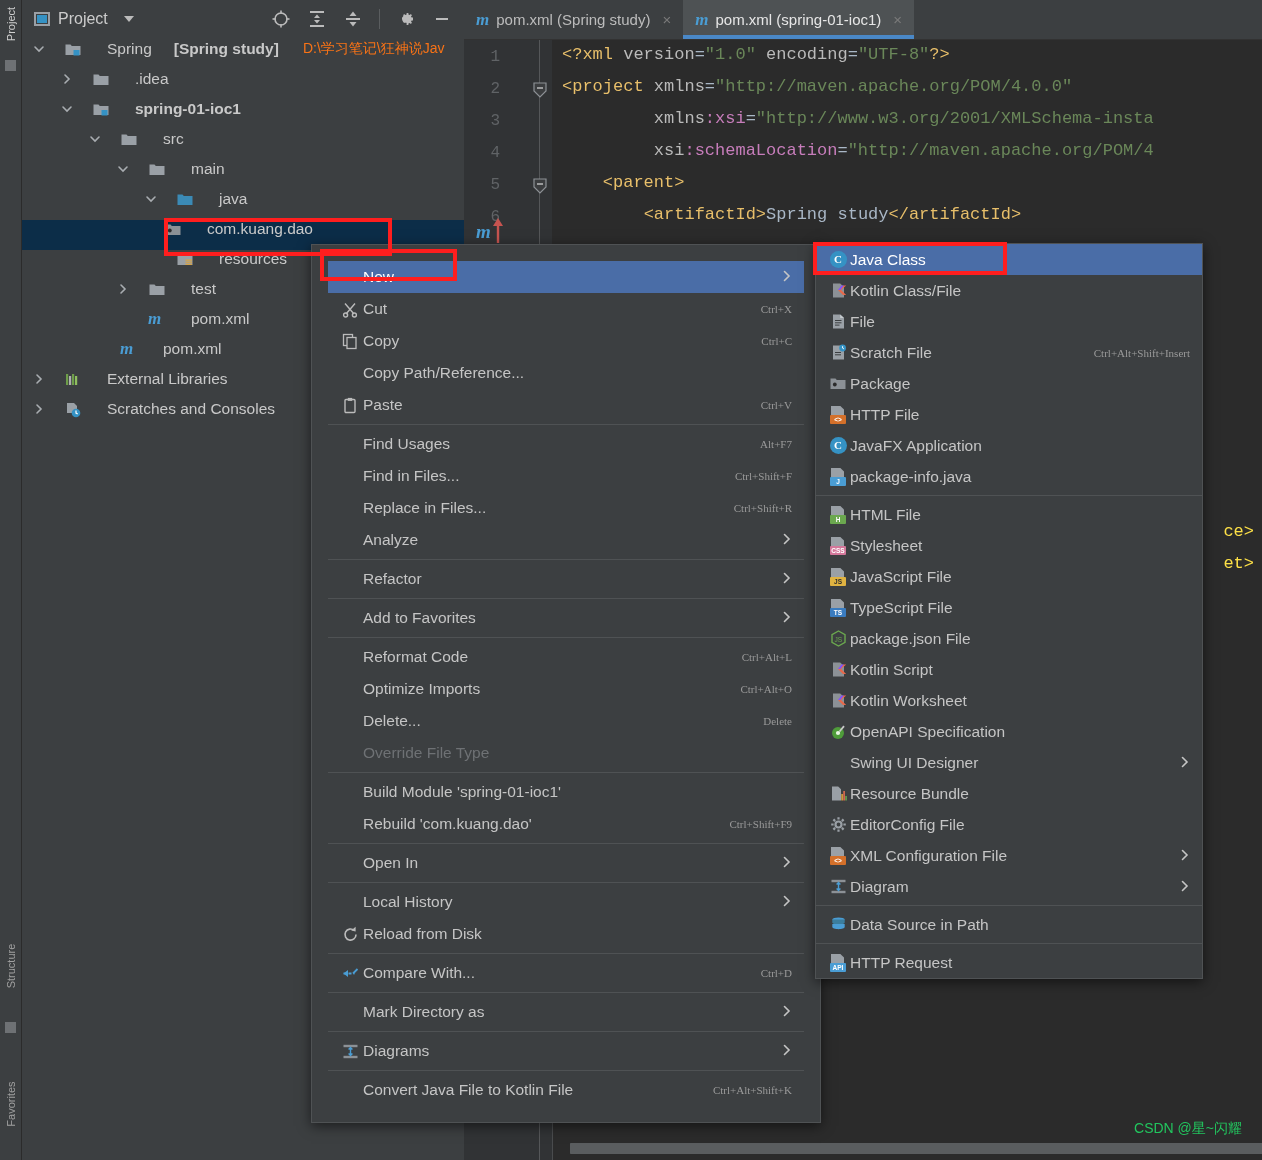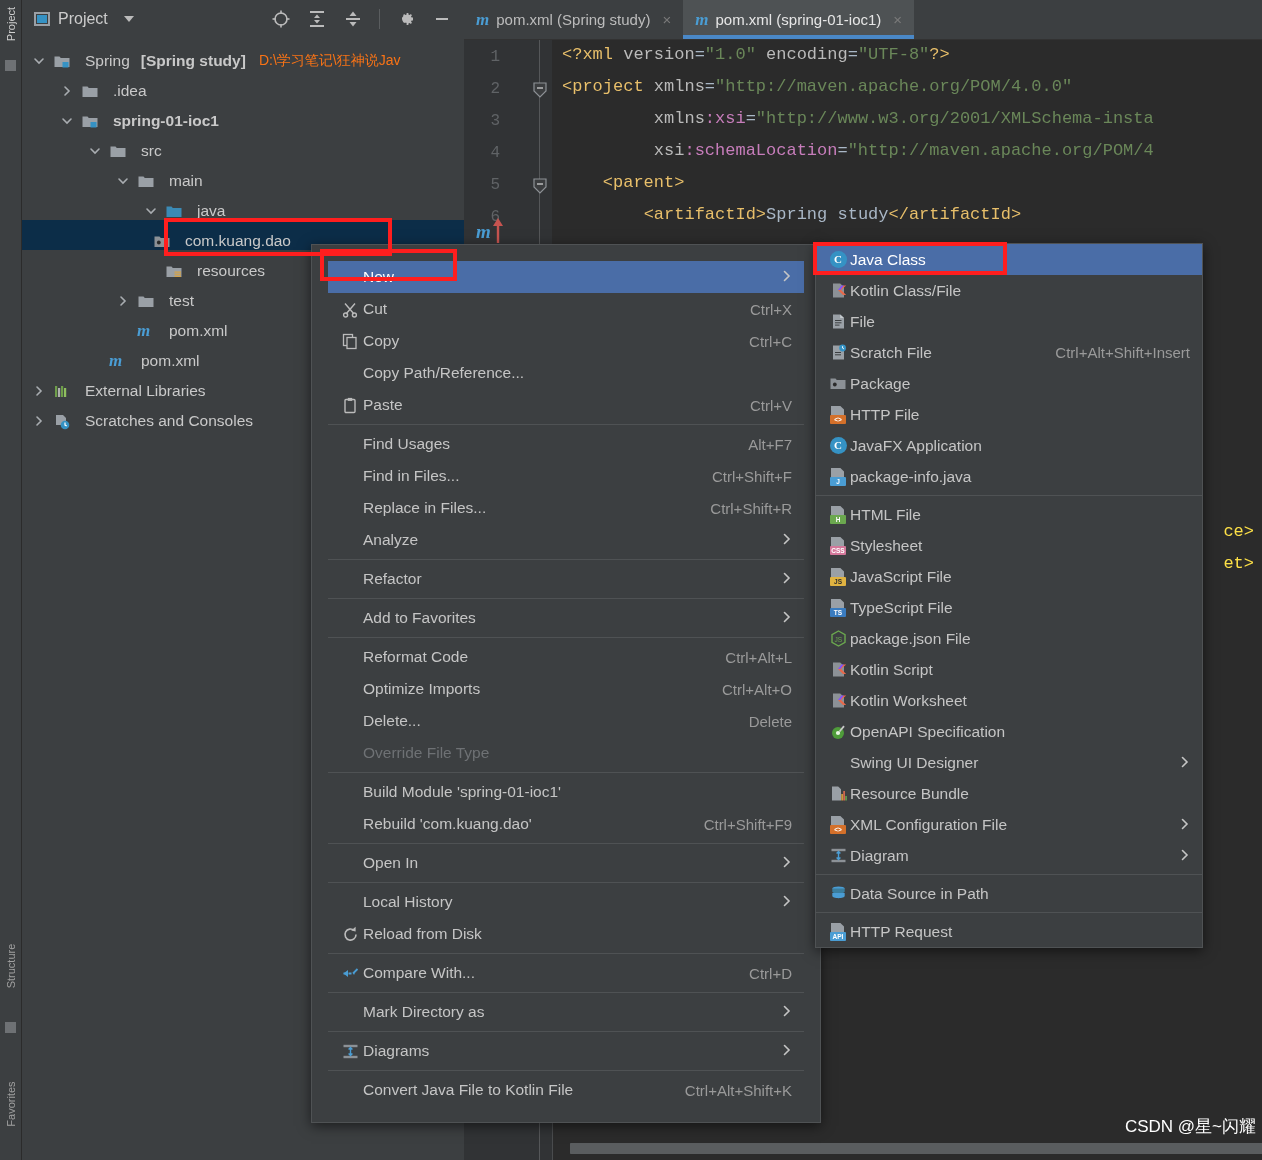--- a/index.html
+++ b/index.html
@@ -57,21 +57,21 @@
   }
   #project-toolbar {
     margin-left:auto; display:flex; align-items:center; gap:16px; padding-right:6px;
   }
   .tbicon { width:20px; height:20px; display:block; }
   .tbsep { width:1px; height:20px; background:#5A5D5F; }
 
   
   #tree { padding-top:2px; font-size:15.5px; }
   .trow {
-    height:30px; display:flex; align-items:flex-end; gap:5px;
+    height:30px; display:flex; align-items:flex-start; gap:16px;
     padding-left:0px; white-space:nowrap; color:#C9C9C9; position:relative;
   }
   .trow.selected { background:#0C2D48; }
   .arrow {
     width:18px; height:18px; display:inline-flex; align-items:center; justify-content:center;
     flex:0 0 18px;
   }
   .arrow svg { display:block; }
   .ico { width:20px; height:18px; flex:0 0 20px; margin-right:7px; display:flex; align-items:center; }
   .ico svg { display:block; }
@@ -156,21 +156,21 @@
     z-index:40; padding:16px;
   }
   .mitem {
     height:32px; display:flex; align-items:center; padding:0 12px 0 0;
     color:#C5C5C5; font-size:15.5px; position:relative;
   }
   .mitem.hl { background:#4A6DA7; color:#FFFFFF; }
   .mitem.disabled { color:#6E7174; }
   .micon { width:26px; flex:0 0 26px; display:flex; align-items:center; justify-content:center; margin-left:9px;}
   .mlabel { flex:1 1 auto; white-space:nowrap; }
-  .mshort { color:#9A9A9A; font-size:15px; margin-left:18px; white-space:nowrap; }
+  .mshort { color:#9A9A9A; font-size:11px; margin-left:18px; white-space:nowrap;font-family:Liberation Serif, serif; }
   .msub {
     margin-left:14px; width:10px; text-align:center; color:#C5C5C5; font-size:14px;
   }
   .msep { height:1px; background:#4F5254; margin:3px 0; }
 
   
   #sub-menu {
     position:absolute; left:815px; top:243px; width:388px;
     background:#3C3F41; border:1px solid #4F5254;
     box-shadow:0 3px 12px rgba(0,0,0,.55); z-index:50;
@@ -197,22 +197,22 @@
   
   .redbox {
     position:absolute; border:4px solid #FF1E1E; z-index:90; pointer-events:none;
   }
   #redbox-tree  { left:164px; top:218px;  width:228px; height:38px; }
   #redbox-new   { left:320px; top:249px;  width:137px; height:32px; }
   #redbox-java  { left:813px; top:242px;  width:194px; height:33px; }
 
   
   #watermark {
-    position:absolute; right:6px; bottom:22px; color:#ffffff;
-    font-size:17px; z-index:95;
+    position:absolute; right:20px; bottom:22px; color:#22c55e;
+    font-size:14px; z-index:95;
   }
 </style>
 </head>
 <body>
 
 <div id="left-strip">
   <div class="vtab active" id="vtab-project">Project</div>
   <div class="vtab-marker" style="top:60px"></div>
   <div class="vtab" id="vtab-structure">Structure</div>
   <div class="vtab-marker" style="top:1022px"></div>
@@ -826,20 +826,29 @@
           <path d="M2 1.5h6.2L11 4.2v11.3H2z" fill="#9AA0A6"></path>
           <rect x="11.3" y="9" width="1.6" height="6.5" fill="#D9A441"></rect>
           <rect x="13.3" y="6" width="1.6" height="9.5" fill="#E06C4F"></rect>
           <rect x="15.3" y="11" width="1.5" height="4.5" fill="#6BA84F"></rect>
         </svg>
       </span>
       <span class="mlabel">Resource Bundle</span>
     </div>
     <div class="mitem">
       <span class="micon">
+        <svg width="17" height="17" viewBox="0 0 17 17">
+          <circle cx="8.5" cy="8.5" r="3" fill="none" stroke="#9AA0A6" stroke-width="2.2"></circle>
+          <path d="M8.5 1.2v2.4M8.5 13.4v2.4M1.2 8.5h2.4M13.4 8.5h2.4M3.4 3.4l1.7 1.7M11.9 11.9l1.7 1.7M13.6 3.4l-1.7 1.7M5.1 11.9l-1.7 1.7" stroke="#9AA0A6" stroke-width="2.2"></path>
+        </svg>
+      </span>
+      <span class="mlabel">EditorConfig File</span>
+    </div>
+    <div class="mitem">
+      <span class="micon">
         <span class="fileico">
           <span class="pg"></span>
           <span class="badge" style="background:#D4702A;color:#fff">&lt;&gt;</span>
         </span>
       </span>
       <span class="mlabel">XML Configuration File</span>
       <span class="msub"><svg width="10" height="12" viewBox="0 0 10 12">
           <path d="M2.5 1.5 7 6l-4.5 4.5" fill="none" stroke="currentColor" stroke-width="1.6" stroke-linecap="round"></path>
         </svg></span>
     </div>

